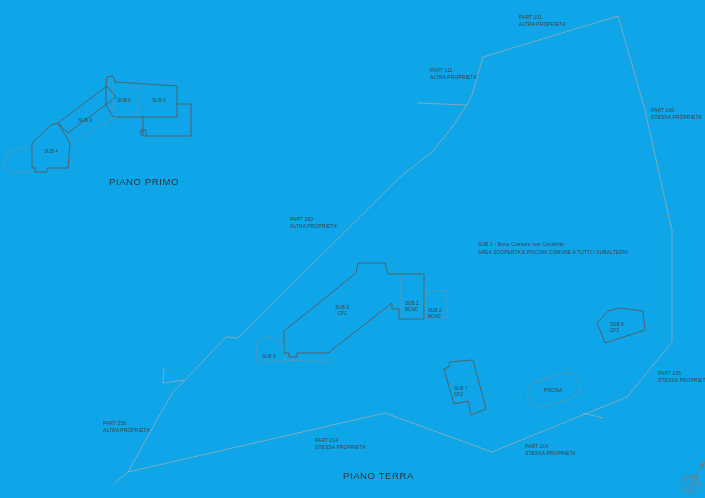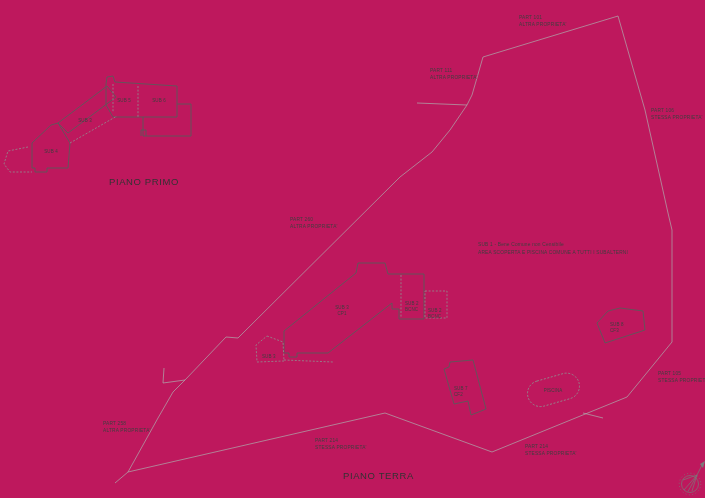--- a/index.html
+++ b/index.html
@@ -1,16 +1,16 @@
 <!DOCTYPE html>
 <html><head>
 <meta charset="utf-8">
 <style>
   html,body{margin:0;padding:0;background:#ffffff;}
-  #canvas{position:relative;width:705px;height:498px;background:#be185d;overflow:hidden;
+  #canvas{position:relative;width:705px;height:498px;background:#0ea5e9;overflow:hidden;
           font-family:"Liberation Sans", sans-serif;}
   svg{position:absolute;top:0;left:0;}
   text{fill:#3f3f3f;}
   .lbl{font-size:4.8px;letter-spacing:0.2px;}
   .unit{font-size:4.5px;letter-spacing:0.1px;}
   .title{font-size:9.5px;letter-spacing:0.6px;fill:#333;}
   .parcel{stroke:#adadad;stroke-width:0.7;fill:none;}
   .bld{stroke:#5a5a5a;stroke-width:0.9;fill:none;stroke-linejoin:miter;}
   .bldd{stroke:#8f8f8f;stroke-width:0.8;fill:none;stroke-dasharray:2 1.6;}
   .cmp{stroke:#7a7a7a;stroke-width:0.7;fill:none;}

